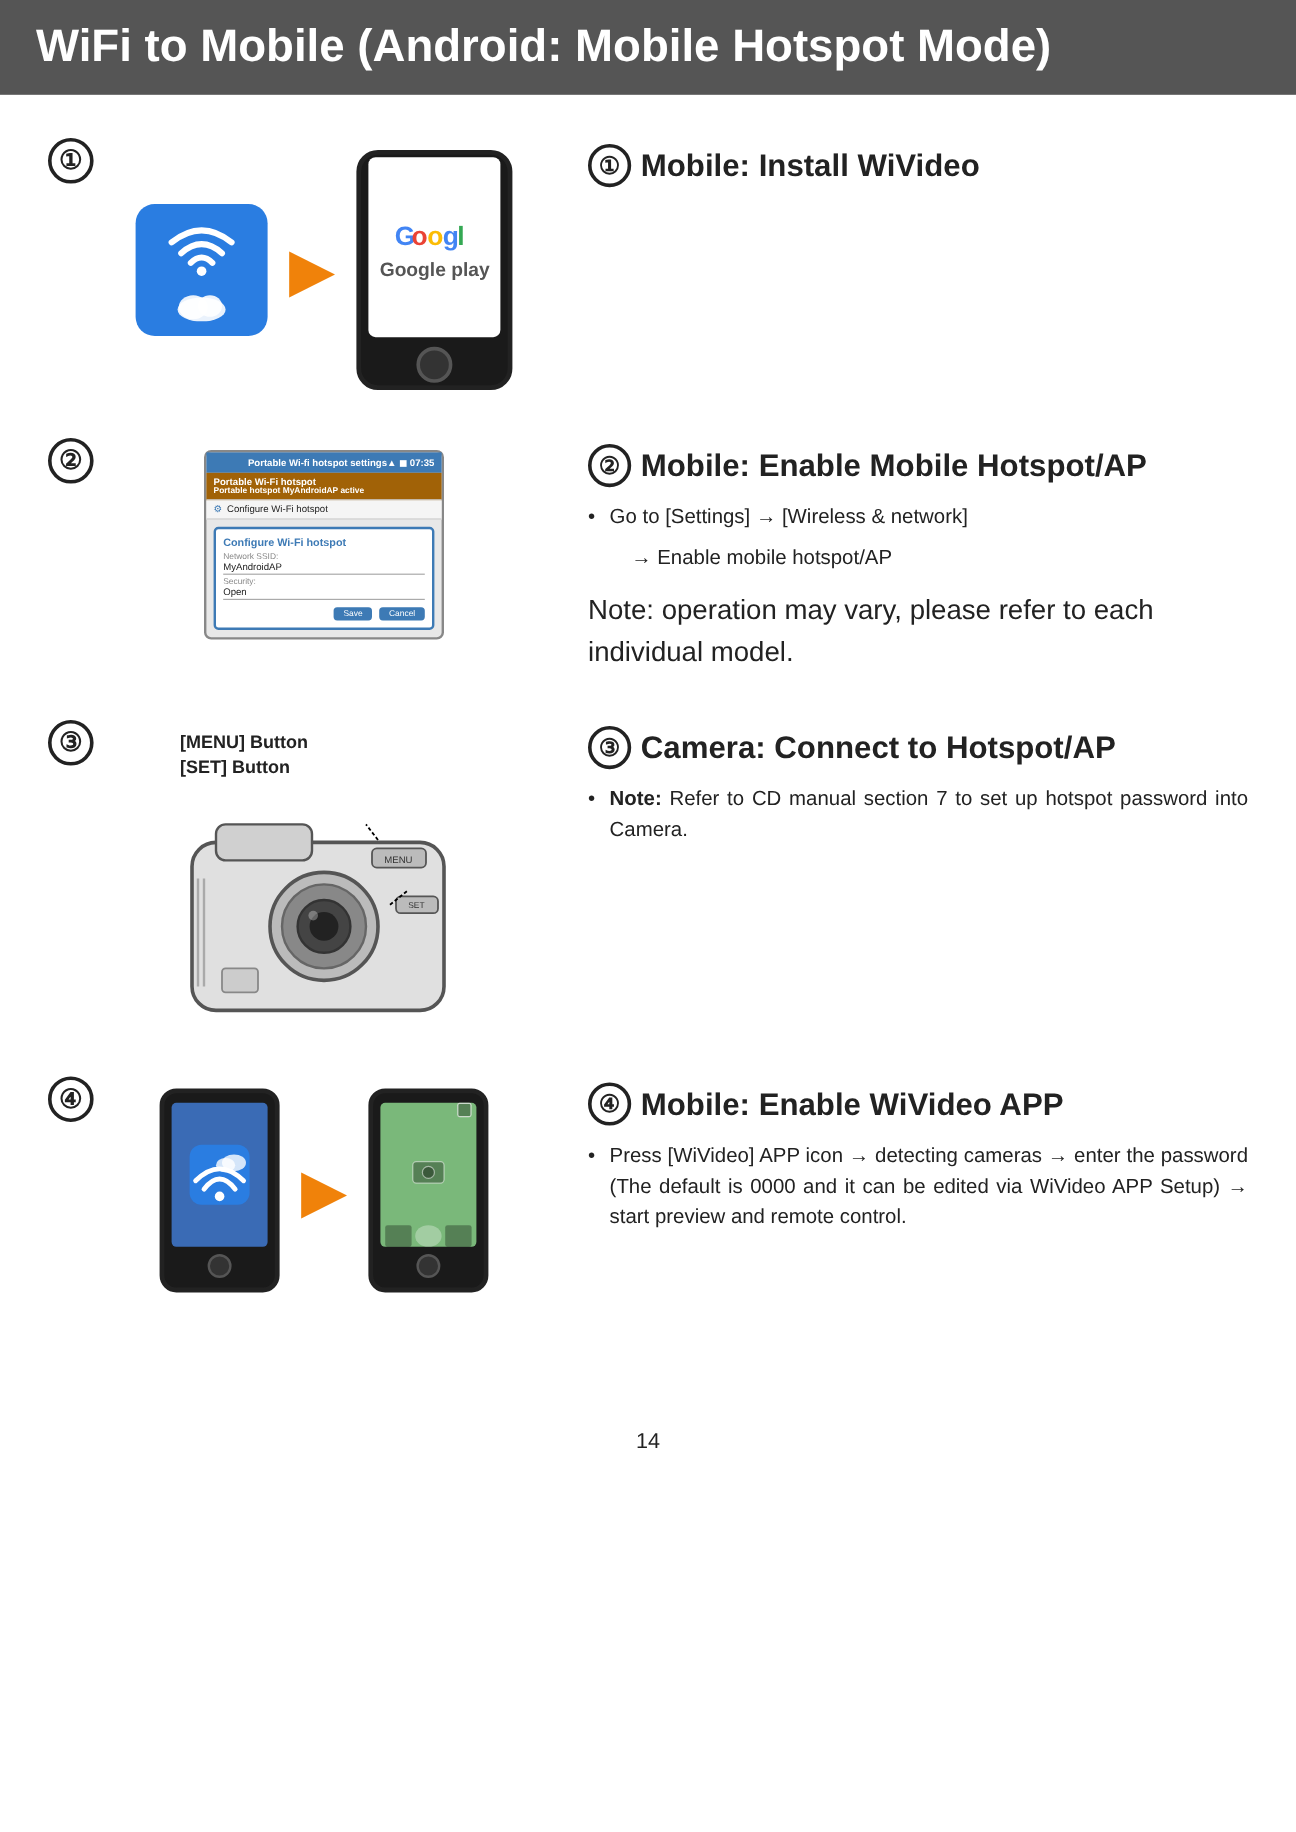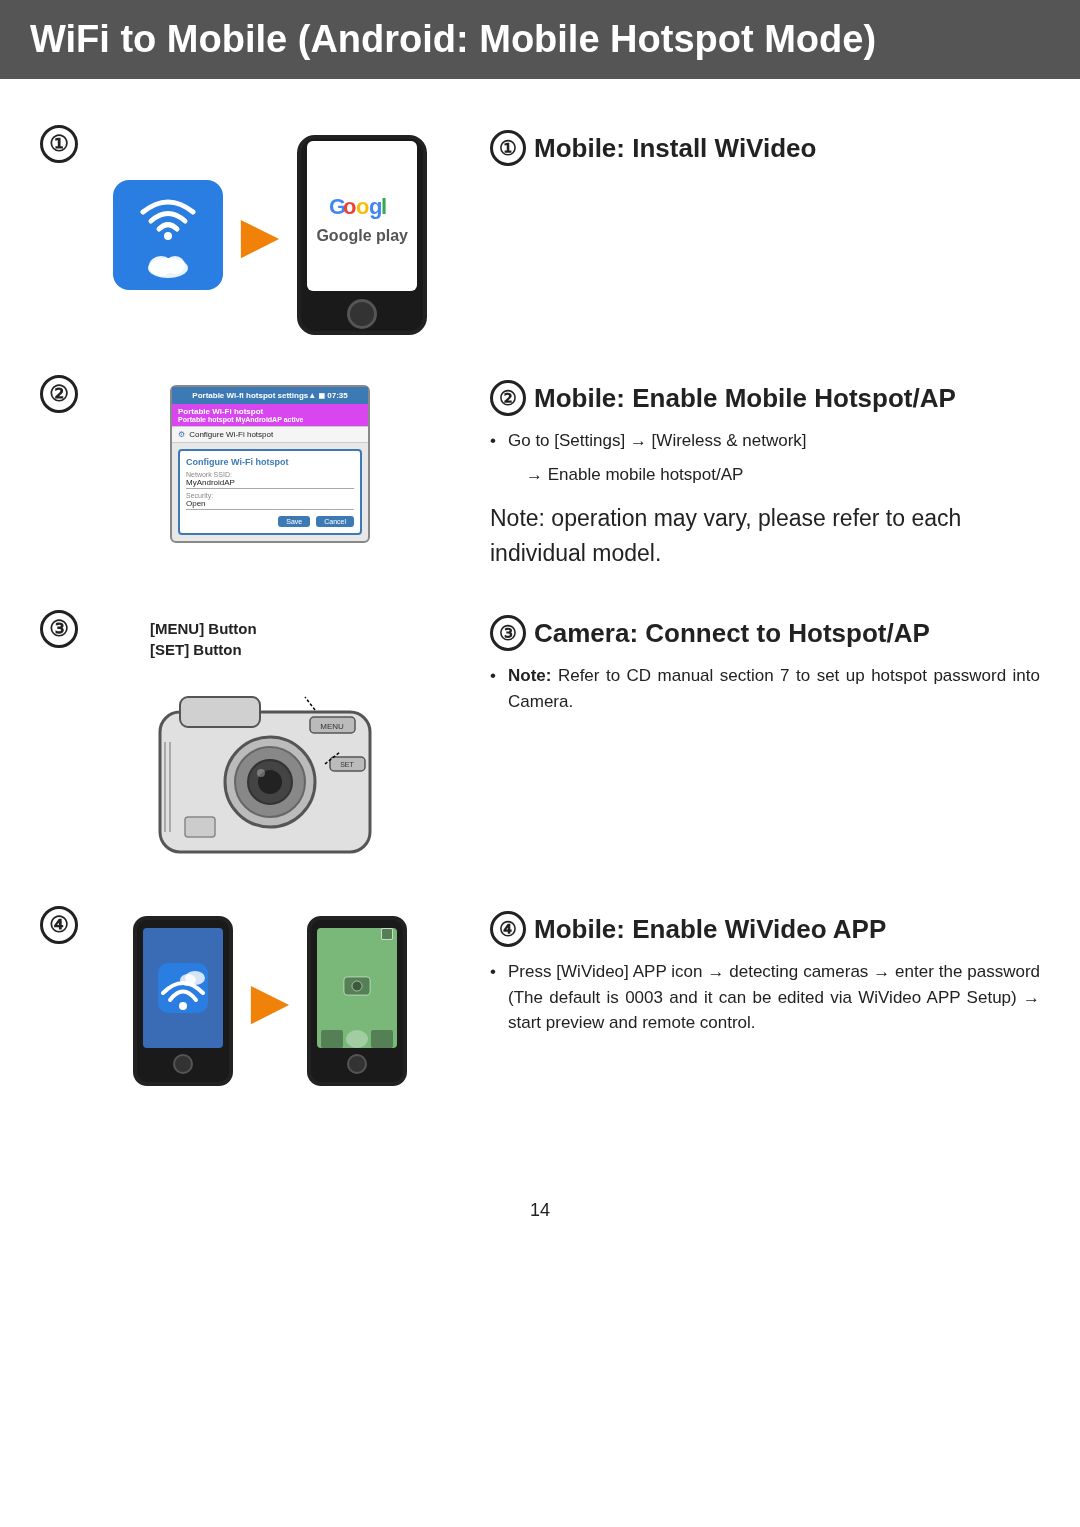--- a/index.html
+++ b/index.html
@@ -8,21 +8,21 @@
       font-family: Arial, Helvetica, sans-serif;
       width: 1080px;
       min-height: 1527px;
       position: relative;
       color: #222;
     }
 
     .page-header {
       background: #555;
       padding: 18px 30px;
-      margin-bottom: 46px;
+      margin-bottom: 36px;
     }
     .page-header h1 {
       color: #fff;
       font-size: 38px;
       font-weight: bold;
     }
 
     .page-content {
       padding: 0 40px 40px 40px;
     }
@@ -215,21 +215,21 @@
     }
 
     .settings-row {
       padding: 3px 6px;
       border-bottom: 1px solid #ccc;
       font-size: 8px;
       background: #f5f5f5;
     }
 
     .settings-row.highlighted {
-      background: #d946ef;
+      background: #a16207;
       color: #fff;
       font-weight: bold;
     }
 
     .settings-dialog {
       border: 2px solid #3d7ab5;
       background: #fff;
       margin: 6px;
       border-radius: 4px;
       padding: 6px;
@@ -424,21 +424,21 @@
       </div>
     </div>
   </div>
 
   <div class="section-row">
     <div class="left-col">
       <div class="step-number-circle">②</div>
       <div class="step2-illustration">
         <div class="settings-screenshot">
           <div class="settings-header">
-            <div style="display:flex; justify-content:center; align-items:center;">
+            <div style="display:flex; justify-content:flex-end; align-items:center;">
               <span>Portable Wi-fi hotspot settings</span>
               <span>▲ ◼ 07:35</span>
             </div>
           </div>
           <div class="settings-row highlighted">
             <div style="font-weight:bold;">Portable Wi-Fi hotspot</div>
             <div style="font-size:7px;">Portable hotspot MyAndroidAP active</div>
           </div>
           <div class="settings-row">
             <div style="display:flex; align-items:center; gap:4px;">
@@ -575,20 +575,20 @@
         </div>
       </div>
     </div>
 
     <div class="right-col">
       <div class="section-title">
         <span class="circle-num">④</span>
         <span>Mobile: Enable WiVideo APP</span>
       </div>
       <ul class="bullet-list">
-        <li>Press [WiVideo] APP icon → detecting cameras → enter the password (The default is 0003 and it can be edited via WiVideo APP Setup) → start preview and remote control.</li>
+        <li>Press [WiVideo] APP icon → detecting cameras → enter the password (The default is 0000 and it can be edited via WiVideo APP Setup) → start preview and remote control.</li>
       </ul>
     </div>
   </div>
 
 </div>
 
 <div class="page-number">14</div>
 
 </body></html>

